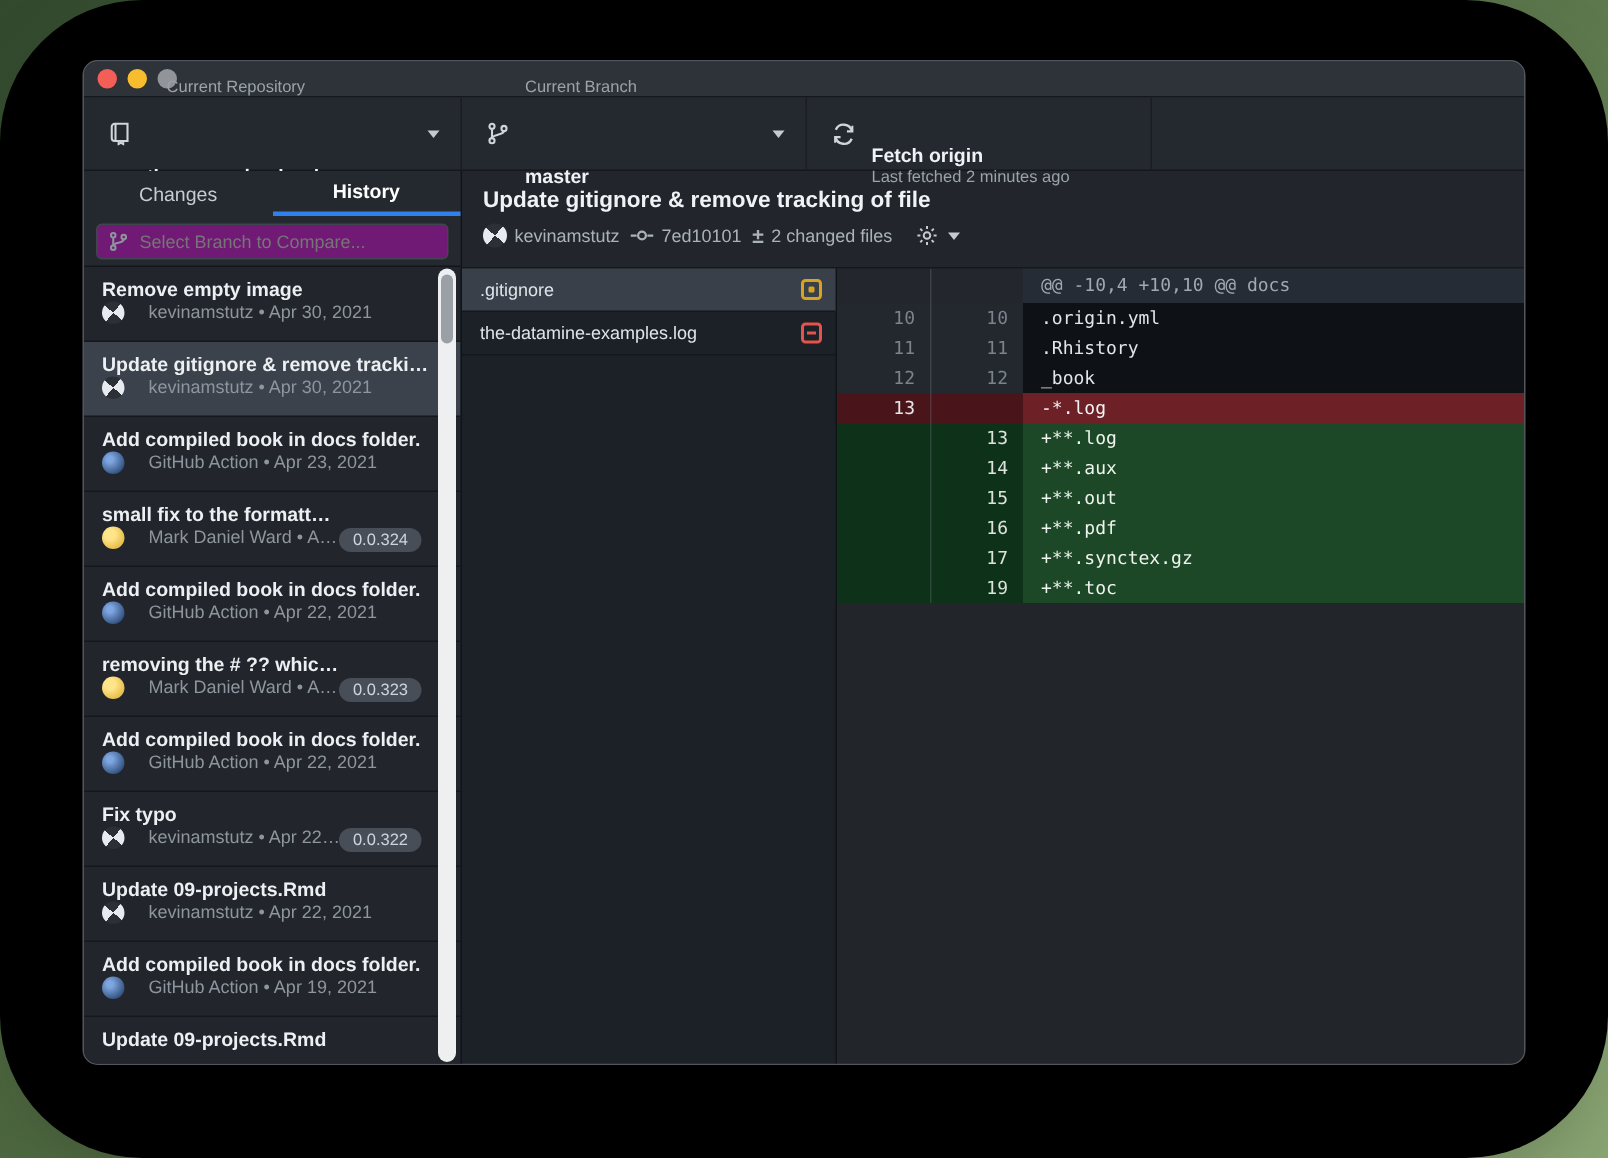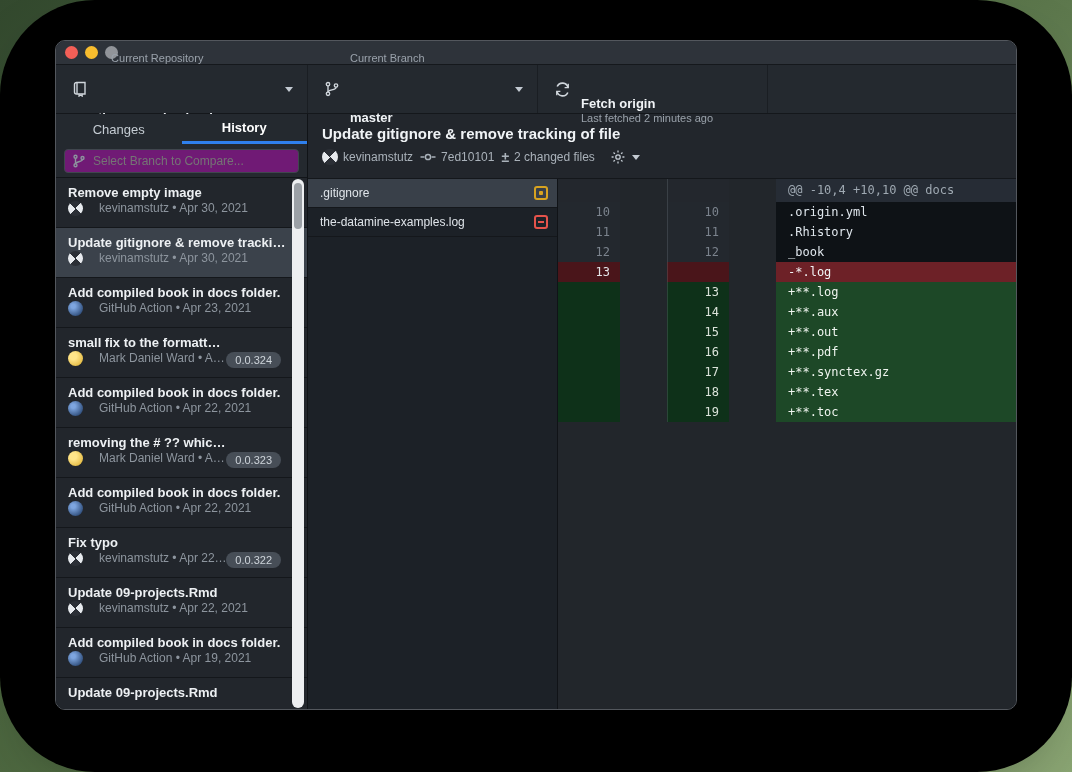--- a/index.html
+++ b/index.html
@@ -77,21 +77,21 @@
   .file-row { height:29px; display:flex; align-items:center; padding:0 9px 0 12px; border-bottom:1px solid #14171b; font-size:12px; color:#dfe4e9; cursor:pointer; }
   .file-row.selected { background:#394049; }
   .file-name { flex:1; white-space:nowrap; overflow:hidden; }
   .fstatus { width:14px; height:14px; border-radius:3px; position:relative; flex:0 0 auto; }
   .fstatus.modified { border:2px solid #d8a320; }
   .fstatus.modified::after { content:""; position:absolute; left:50%; top:50%; width:4px; height:4px; margin:-2px 0 0 -2px; background:#d8a320; border-radius:1px; }
   .fstatus.deleted { border:2px solid #e5534b; }
   .fstatus.deleted::after { content:""; position:absolute; left:50%; top:50%; width:6px; height:2px; margin:-1px 0 0 -3px; background:#e5534b; }
 
   .diff { flex:1; background:#22262b; font-family:"DejaVu Sans Mono", monospace; font-size:12px; overflow:hidden; }
-  .dline { display:flex; height:20px; line-height:20px;gap:47px; }
+  .dline { display:flex; height:20px; line-height:20px; }
   .dline .num { width:62px; text-align:right; padding-right:10px; flex:0 0 auto; }
   .dline .num.nw { border-left:1px solid rgba(120,128,138,.28); }
   .dline .code { flex:1; padding-left:12px; white-space:pre; }
   .dline.hunk { height:23px; line-height:23px; }
   .dline.hunk .num { background:#23272d; }
   .dline.hunk .code { background:#262c35; color:#9fa9b2; }
   .dline.context .num { background:#23282e; color:#7b838d; }
   .dline.context .code { background:#0e1216; color:#dfe6ec; }
   .dline.deleted .num { background:#4a151a; color:#e3e6e9; }
   .dline.deleted .code { background:#6d2127; color:#f2f4f6; }
@@ -356,25 +356,20 @@
                 <span class="num nw">16</span>
                 <span class="code">+**.pdf</span>
               </div>
               <div class="dline added">
                 <span class="num"></span>
                 <span class="num nw">17</span>
                 <span class="code">+**.synctex.gz</span>
               </div>
               <div class="dline added">
                 <span class="num"></span>
-                <span class="num nw">18</span>
-                <span class="code">+**.tex</span>
-              </div>
-              <div class="dline added">
-                <span class="num"></span>
                 <span class="num nw">19</span>
                 <span class="code">+**.toc</span>
               </div>
             </div>
         </div>
       </div>
     </div>
   </div>
 </div>
 

